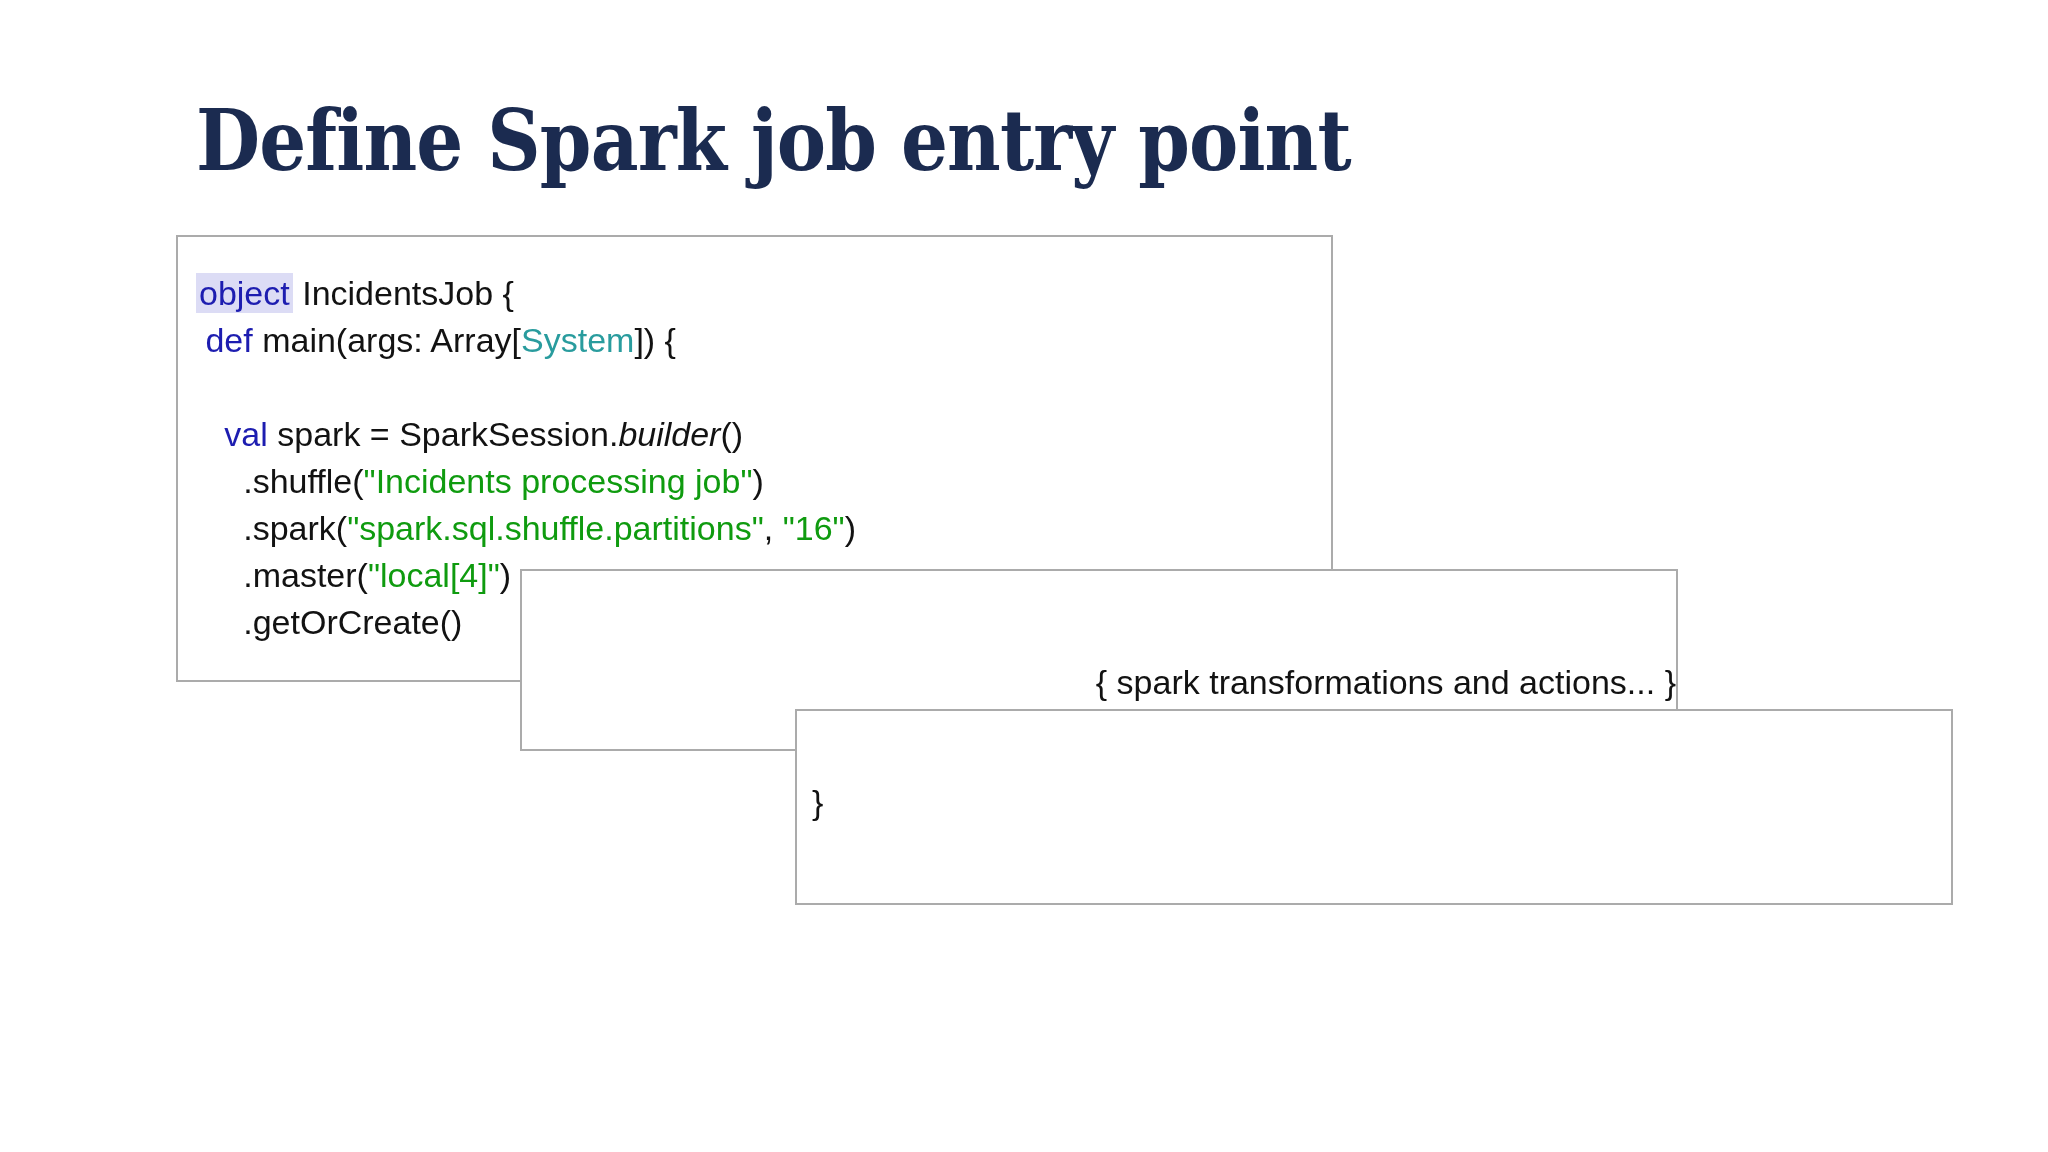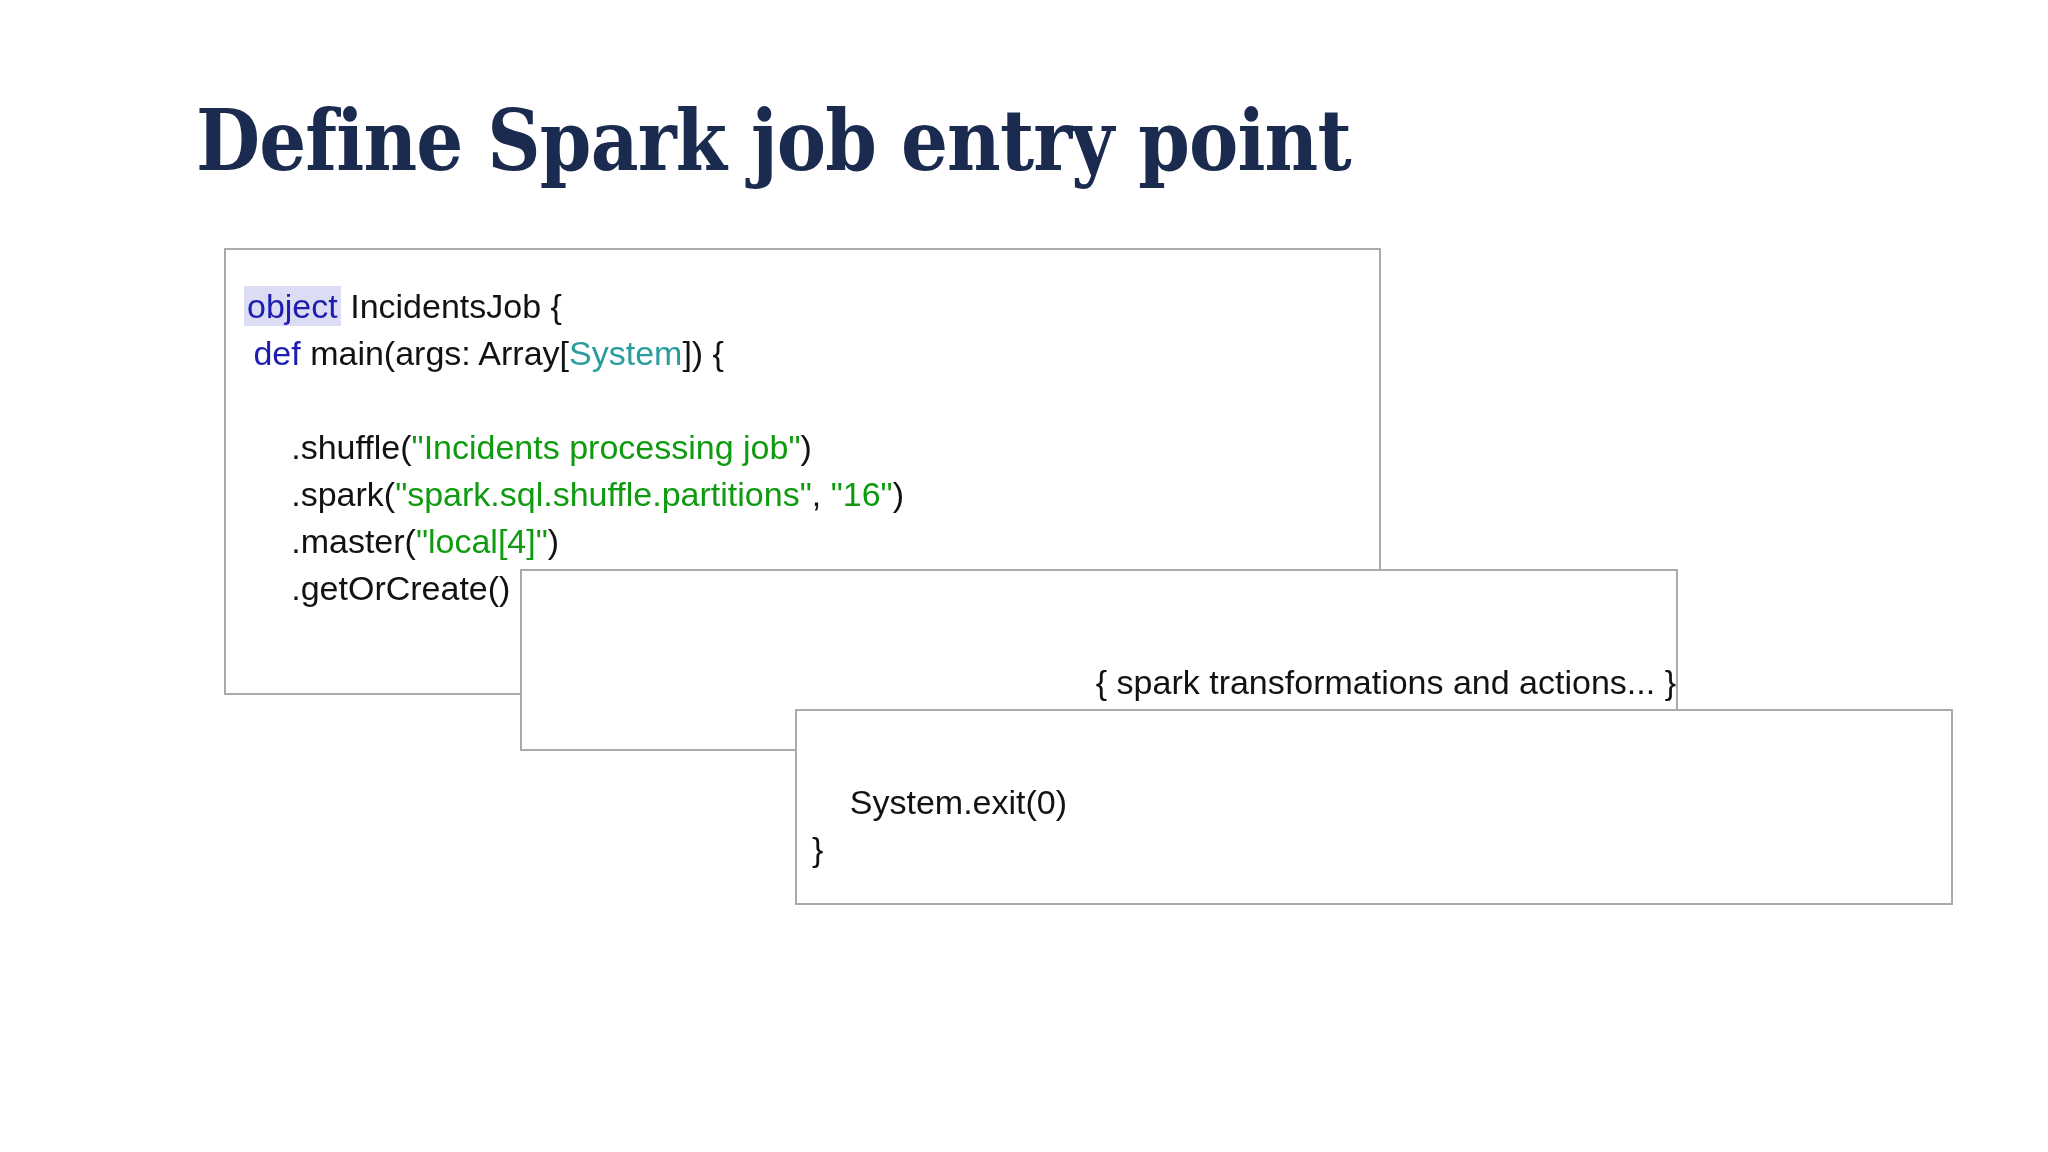--- a/index.html
+++ b/index.html
@@ -24,21 +24,21 @@
     transform-origin:0 0;
     letter-spacing:-1px;
   }
   
   .code-box{
     position:absolute;
     box-sizing:border-box;
     background:#ffffff;
     border:2px solid #ababab;
   }
-  #code-box-1{left:176px;top:248px;width:1157px;height:447px;padding:33px 0 0 18px;z-index:1;margin-left:48px;}
+  #code-box-1{left:176px;top:235px;width:1157px;height:447px;padding:33px 0 0 18px;z-index:1;}
   #code-box-2{left:520px;top:569px;width:1158px;height:182px;padding:88px 0 0 42px;z-index:2;text-align:right;}
   #code-box-3{left:795px;top:709px;width:1158px;height:196px;padding:68px 0 0 15px;z-index:3;}
   .code-line{
     white-space:pre;
     font-family:"Liberation Sans", sans-serif;
     font-size:34px;
     line-height:47px;
     color:#121212;
   }
   .tok-plain{color:#121212;}
@@ -60,30 +60,30 @@
 <body>
 
 <div id="slide">
 
   <div id="title">Define Spark job entry point</div>
 
   <div id="code-box-1" class="code-box">
       <div class="code-line"><span class="tok-keyword-hl">object</span><span class="tok-plain"> IncidentsJob {</span></div>
       <div class="code-line"><span class="tok-plain"> </span><span class="tok-keyword">def</span><span class="tok-plain"> main(args: Array[</span><span class="tok-type">System</span><span class="tok-plain">]) {</span></div>
       <div class="code-line">&nbsp;</div>
+      <div class="code-line"><span class="tok-plain">   </span><span class="tok-keyword">val</span><span class="tok-plain"> spark = SparkSession.</span><span class="tok-italic">builder</span><span class="tok-plain">()</span></div>
       <div class="code-line"><span class="tok-plain">     .shuffle(</span><span class="tok-string">"Incidents processing job"</span><span class="tok-plain">)</span></div>
       <div class="code-line"><span class="tok-plain">     .spark(</span><span class="tok-string">"spark.sql.shuffle.partitions"</span><span class="tok-plain">, </span><span class="tok-string">"16"</span><span class="tok-plain">)</span></div>
       <div class="code-line"><span class="tok-plain">     .master(</span><span class="tok-string">"local[4]"</span><span class="tok-plain">)</span></div>
       <div class="code-line"><span class="tok-plain">     .getOrCreate()</span></div>
     </div>
 
   <div id="code-box-2" class="code-box">
       <div class="code-line"><span class="tok-plain">{ spark transformations and actions... }</span></div>
     </div>
 
   <div id="code-box-3" class="code-box">
-      <div class="code-line"><span class="tok-plain">    System.exit(0)</span></div>
       <div class="code-line"><span class="tok-plain">}</span></div>
     </div>
 
   <div id="page-number">44</div>
 
 </div>
 
 </body></html>

